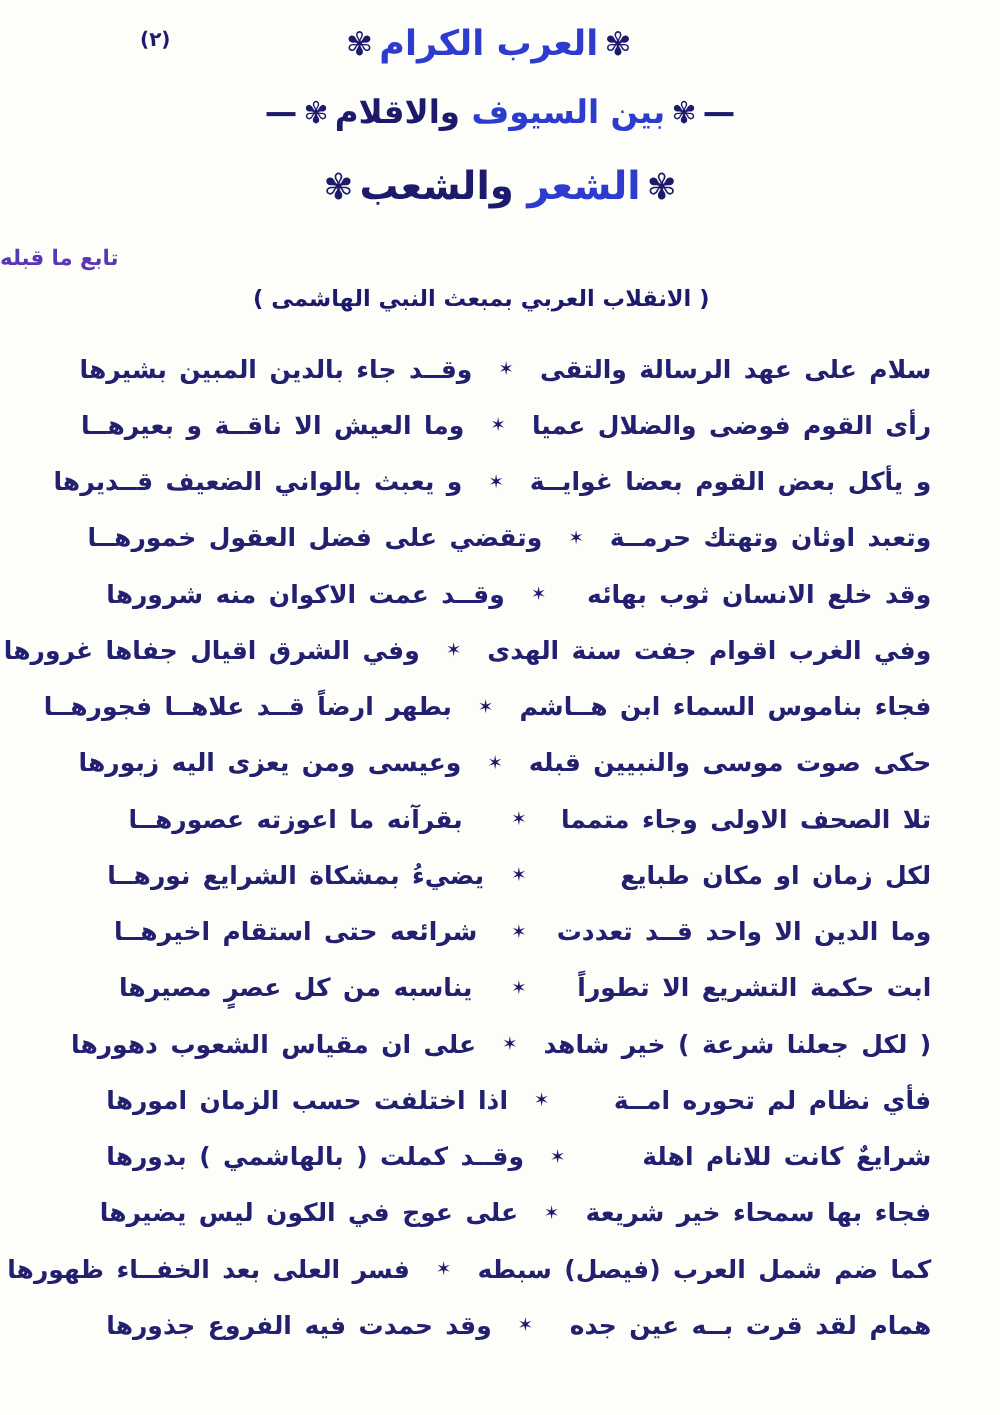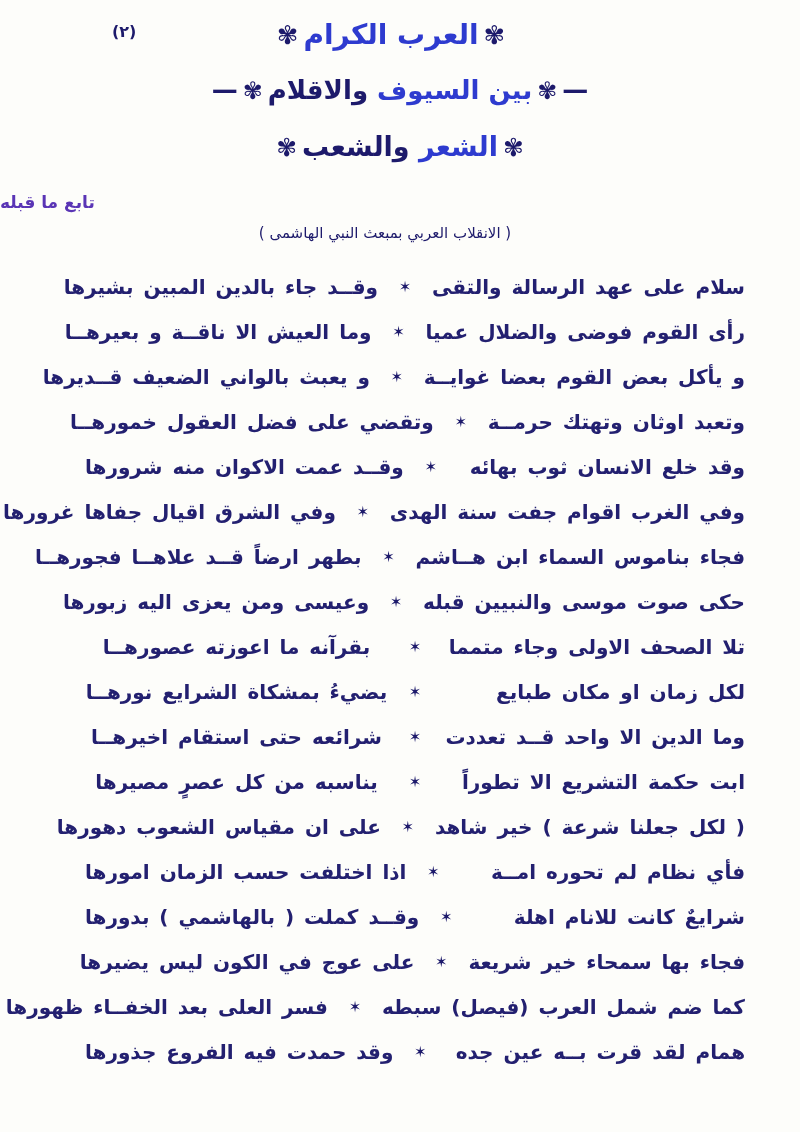--- a/index.html
+++ b/index.html
@@ -11,33 +11,33 @@
     width:800px;height:1132px;margin:0 auto;background:var(--paper);
     direction:rtl;position:relative;overflow:hidden;padding-top:16px;
   }
   .page-number{
     position:absolute;top:22px;left:112px;direction:ltr;
     color:var(--navy);font-size:16px;font-weight:bold;letter-spacing:2px;
   }
   .title-line{text-align:center;font-weight:bold;color:var(--navy);}
   .h1{font-size:28px;margin:2px 40px 0 0;padding-left:22px;}
   .h2{font-size:26px;margin:24px 0 0;}
-  .h3{font-size:27px;margin:26px 0 0;}
+  .h3{font-size:31px;margin:26px 0 0;}
   .florette{color:var(--navy);font-size:0.92em;margin:0 5px;display:inline-block;}
   .dash{color:var(--navy);font-weight:bold;}
   .c-blue{color:var(--blue);}
   .c-navy{color:var(--navy);}
   .continuation{
     margin:30px 0 0;text-align:left;
     color:var(--purple);font-size:17px;font-weight:bold;
   }
   .continuation-inner{display:inline-block;direction:rtl;}
   .poem-title{
-    text-align:center;color:var(--navy);font-weight:normal;
-    font-size:15px;margin:12px 30px 0 0;
+    text-align:center;color:var(--navy);font-weight:bold;
+    font-size:18px;margin:12px 30px 0 0;
   }
   .poem{padding:22px 55px 0 85px;}
   .verse-row{
     display:flex;align-items:center;height:45px;
     font-size:20px;font-weight:bold;color:var(--ink);
     word-spacing:3px;white-space:nowrap;
   }
   .hemi-right{flex:1;text-align:right;}
   .hemi-left{flex:1;text-align:center;}
   .star-cell{width:54px;text-align:center;color:var(--navy);font-size:15px;flex:0 0 54px;}

